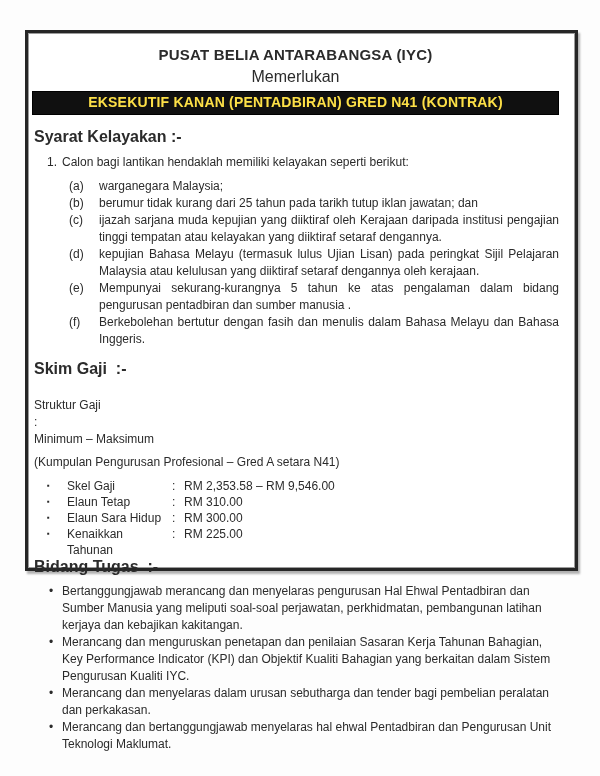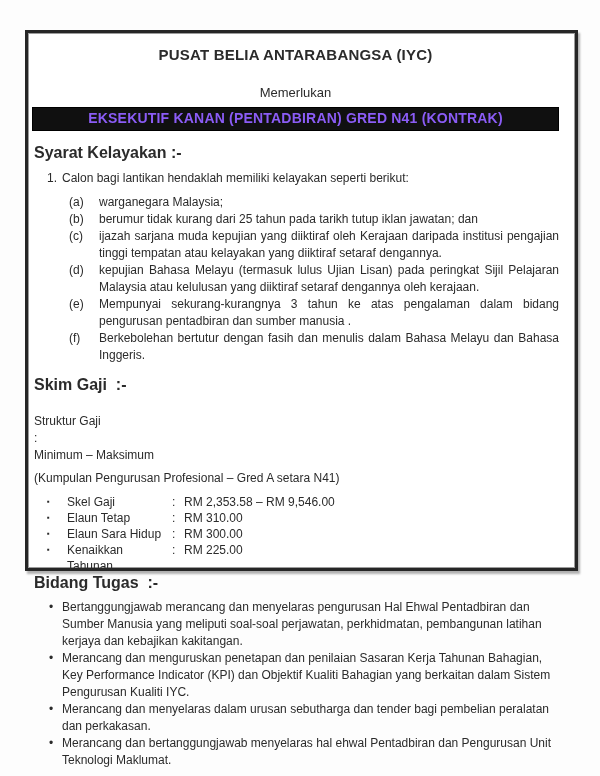--- a/index.html
+++ b/index.html
@@ -20,27 +20,27 @@
     border: 3px solid #262626;
     box-shadow: inset 0 0 0 1px #9c9c9c, 2px 3px 2px rgba(0,0,0,0.30);
     padding: 13px 16px 0 4px;
     font-size: 12px;
     line-height: 17px;
   }
 
   .center { text-align: center; }
   .org-name   { font-size: 15px; font-weight: bold; line-height: 18px; letter-spacing: .2px; }
   .org-address{ font-size: 13px; font-weight: bold; line-height: 16px; margin-top: 6px; }
-  .intro      { font-size: 13px; line-height: 15px; margin-top: 21px; }
+  .intro      { font-size: 16px; line-height: 15px; margin-top: 5px; }
 
   .banner {
     margin-top: 7px;
     background: #101010;
     border: 1px solid #000;
-    color: #8b5cf6;
+    color: #fde047;
     font-weight: bold;
     font-size: 14px;
     letter-spacing: .2px;
     text-align: center;
     line-height: 17px;
     padding: 2px 0 3px;
   }
 
   .sec-heading { font-weight: bold; font-size: 16px; white-space: pre-wrap; margin-left: 2px; }
   .syarat-heading { margin-top: 13px; }
@@ -100,21 +100,21 @@
     <div class="req-row">
       <span class="req-label">(c)</span>
       <span class="req-text">ijazah sarjana muda kepujian yang diiktiraf oleh Kerajaan daripada institusi pengajian tinggi tempatan atau kelayakan yang diiktiraf setaraf dengannya.</span>
     </div>
     <div class="req-row">
       <span class="req-label">(d)</span>
       <span class="req-text">kepujian Bahasa Melayu (termasuk lulus Ujian Lisan) pada peringkat Sijil Pelajaran Malaysia atau kelulusan yang diiktiraf setaraf dengannya oleh kerajaan.</span>
     </div>
     <div class="req-row">
       <span class="req-label">(e)</span>
-      <span class="req-text">Mempunyai sekurang-kurangnya 3 tahun ke atas pengalaman dalam bidang pengurusan pentadbiran dan sumber manusia .</span>
+      <span class="req-text">Mempunyai sekurang-kurangnya 5 tahun ke atas pengalaman dalam bidang pengurusan pentadbiran dan sumber manusia .</span>
     </div>
     <div class="req-row">
       <span class="req-label">(f)</span>
       <span class="req-text">Berkebolehan bertutur dengan fasih dan menulis dalam Bahasa Melayu dan Bahasa Inggeris.</span>
     </div>
   </div>
 
   <div class="sec-heading skim-heading">Skim Gaji  :-</div>
 
   <div class="struktur">

